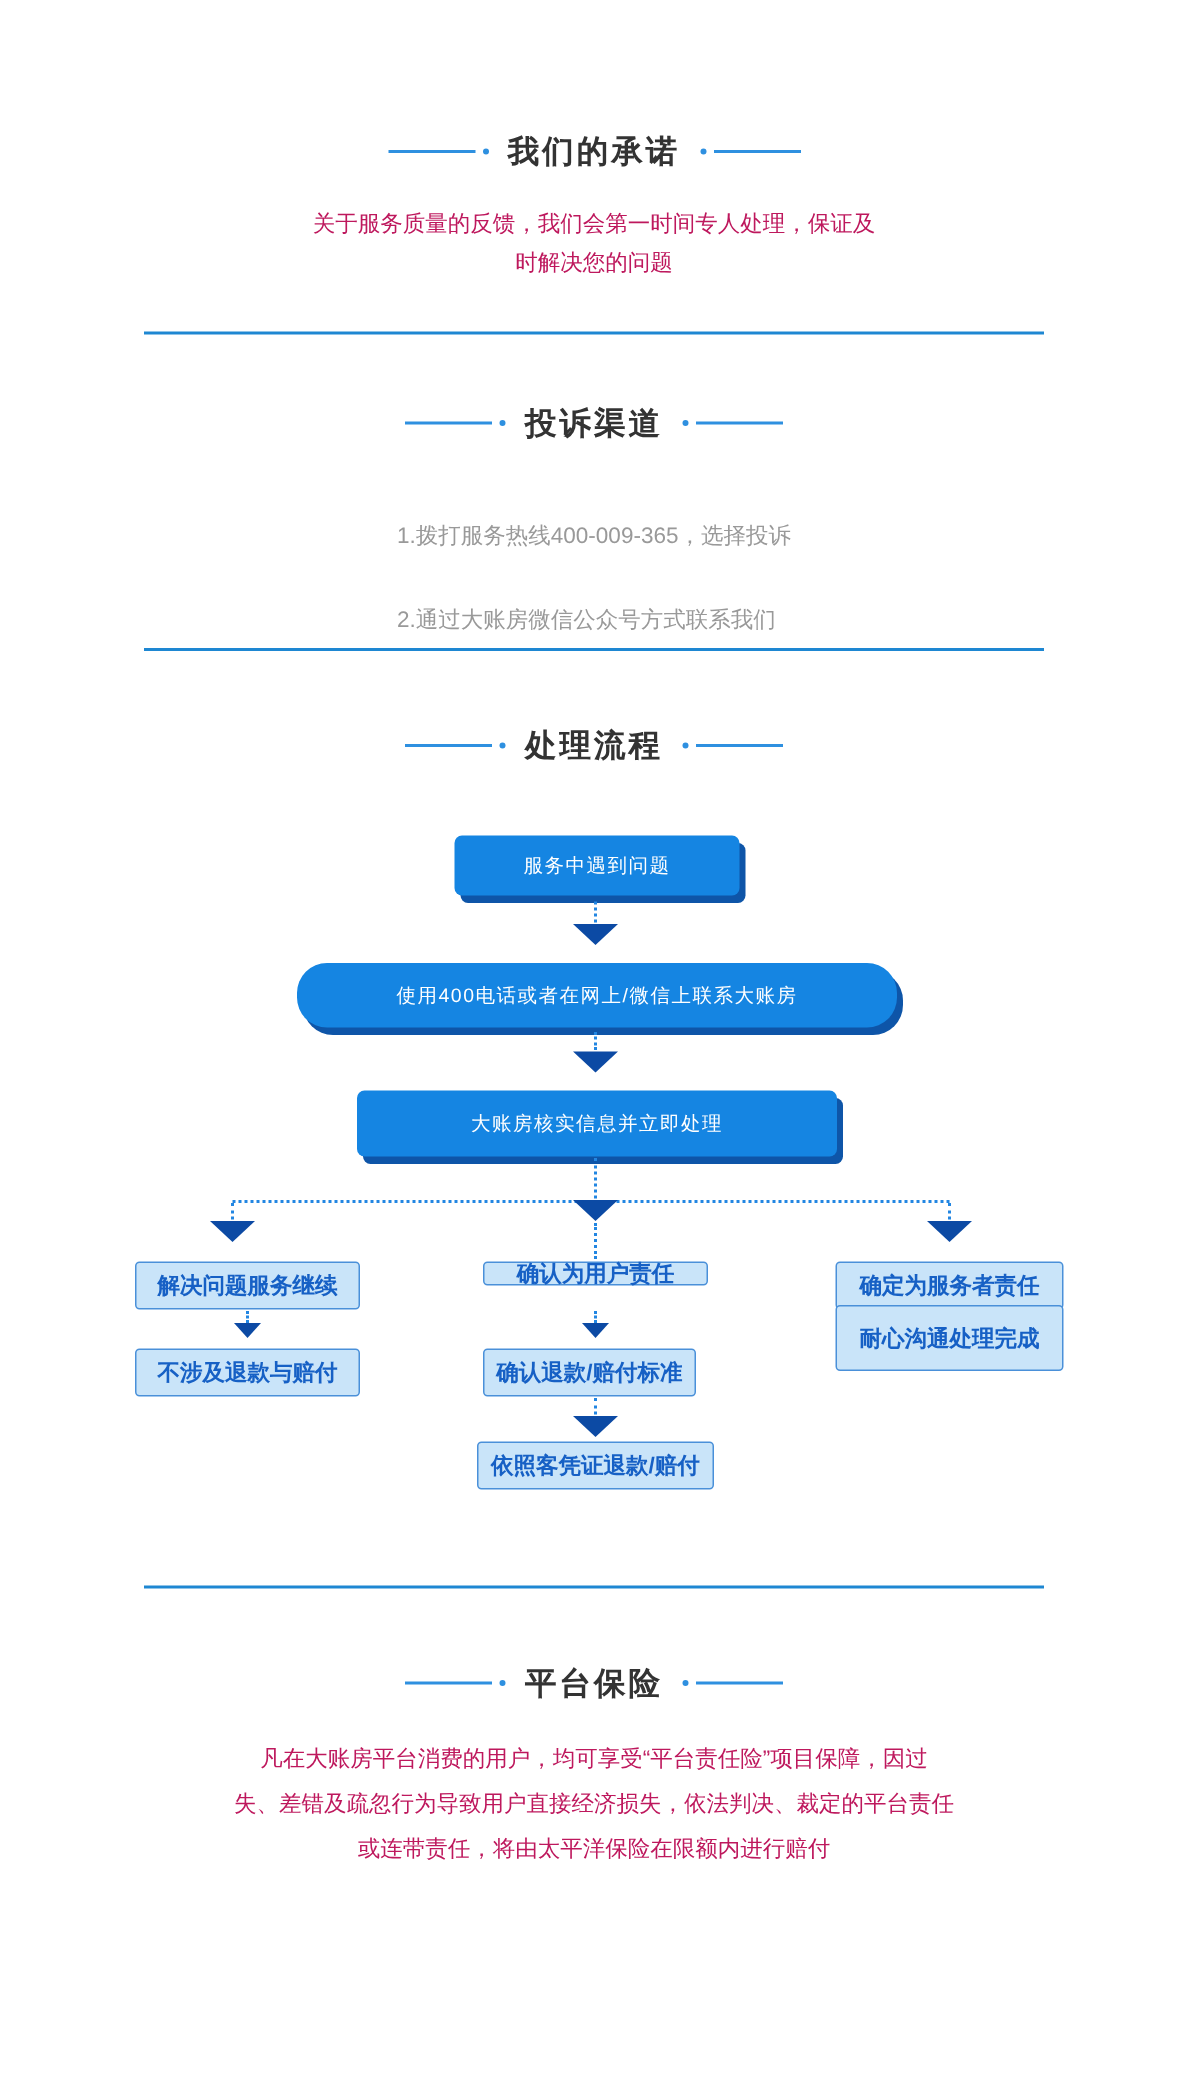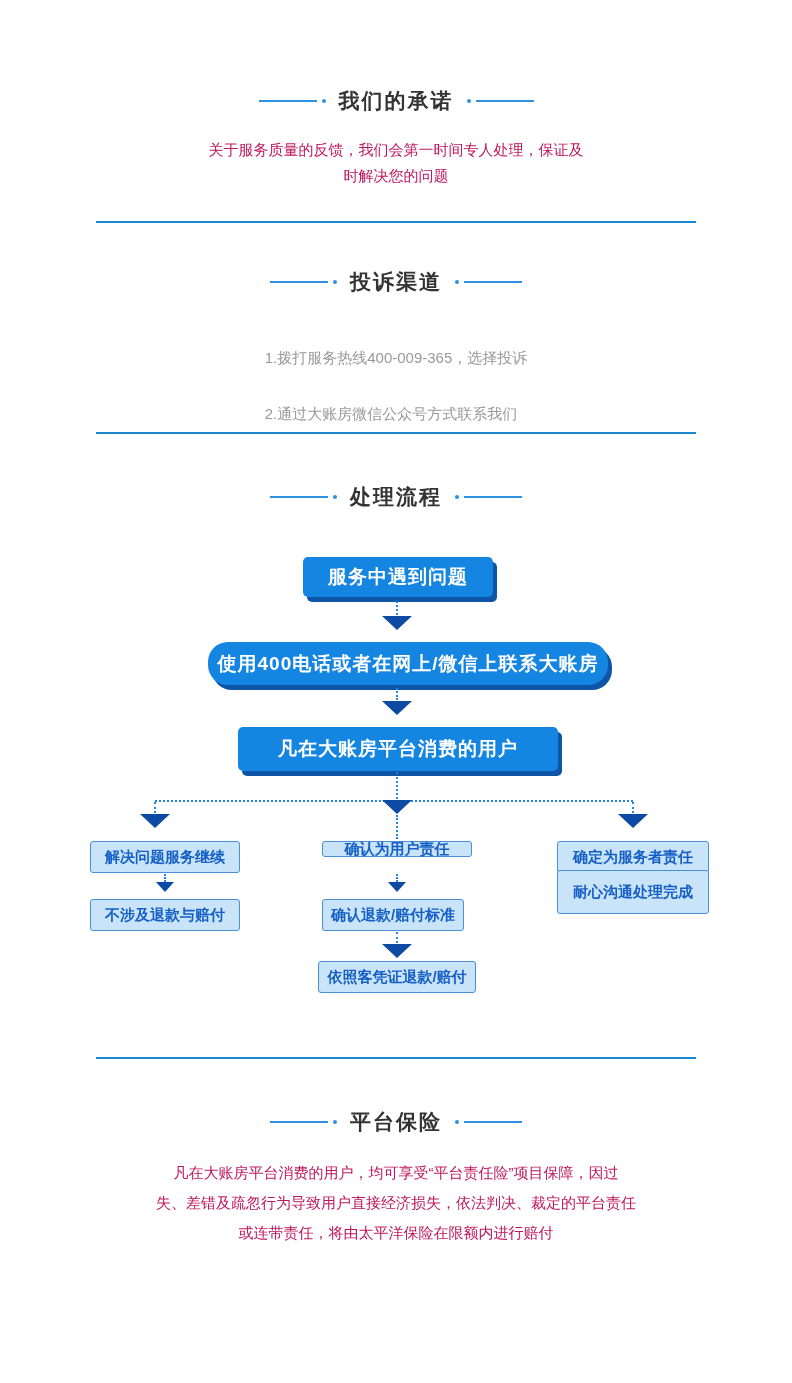--- a/index.html
+++ b/index.html
@@ -29,21 +29,21 @@
     position:absolute; left:0; width:100%; text-align:center;
   }
   .channel-list .inner {
     display:inline-block; text-align:left;
     color:#999999; font-size:15px; line-height:28px; white-space:pre-line;
   }
   
   .flow-box {
     position:absolute; background:#1585e2; border-radius:5px;
     box-shadow:4px 5px 0 0 #0e55a8;
-    color:#ffffff; font-weight:700; font-size:19px;
+    color:#ffffff; font-weight:400; font-size:13px;
     display:flex; align-items:center; justify-content:center;
     white-space:nowrap; letter-spacing:1px;
   }
   .light-box {
     position:absolute; background:#c9e4f9; border:1px solid #4a90d9; border-radius:3px;
     color:#1660c5; font-weight:700; font-size:15px;
     display:flex; align-items:center; justify-content:center;
     white-space:nowrap; box-sizing:border-box;
   }
   .vdot { position:absolute; width:0; border-left:2px dotted #2286e2; }
@@ -94,26 +94,26 @@
     <span class="title-text">处理流程</span>
     <span class="deco-dot"></span>
     <span class="deco-line"></span>
   </div>
 
   <div class="flow-box" style="left:303px; top:557px; width:190px; height:40px;">服务中遇到问题</div>
 
   <div class="vdot" style="left:396px; top:601px; height:14px;"></div>
   <div class="tri" style="left:382px; top:616px;"></div>
 
-  <div class="flow-box" style="left:208px; top:642px; width:400px; height:43px;border-radius:20px;">使用400电话或者在网上/微信上联系大账房</div>
+  <div class="flow-box" style="left:198px; top:642px; width:400px; height:43px;border-radius:20px;">使用400电话或者在网上/微信上联系大账房</div>
 
   <div class="vdot" style="left:396px; top:688px; height:12px;"></div>
   <div class="tri" style="left:382px; top:701px;"></div>
 
-  <div class="flow-box" style="left:238px; top:727px; width:320px; height:44px;">凡在大账房平台消费的用户</div>
+  <div class="flow-box" style="left:238px; top:727px; width:320px; height:44px;">大账房核实信息并立即处理</div>
 
   <div class="vdot" style="left:396px; top:772px; height:27px;"></div>
   <div class="hdot" style="left:155px; top:800px; width:478px;"></div>
   <div class="tri" style="left:382px; top:800px;"></div>
   <div class="vdot" style="left:396px; top:815px; height:24px;"></div>
   <div class="vdot" style="left:154px; top:802px; height:11px;"></div>
   <div class="tri" style="left:140px; top:814px;"></div>
   <div class="vdot" style="left:632px; top:802px; height:11px;"></div>
   <div class="tri" style="left:618px; top:814px;"></div>
 

